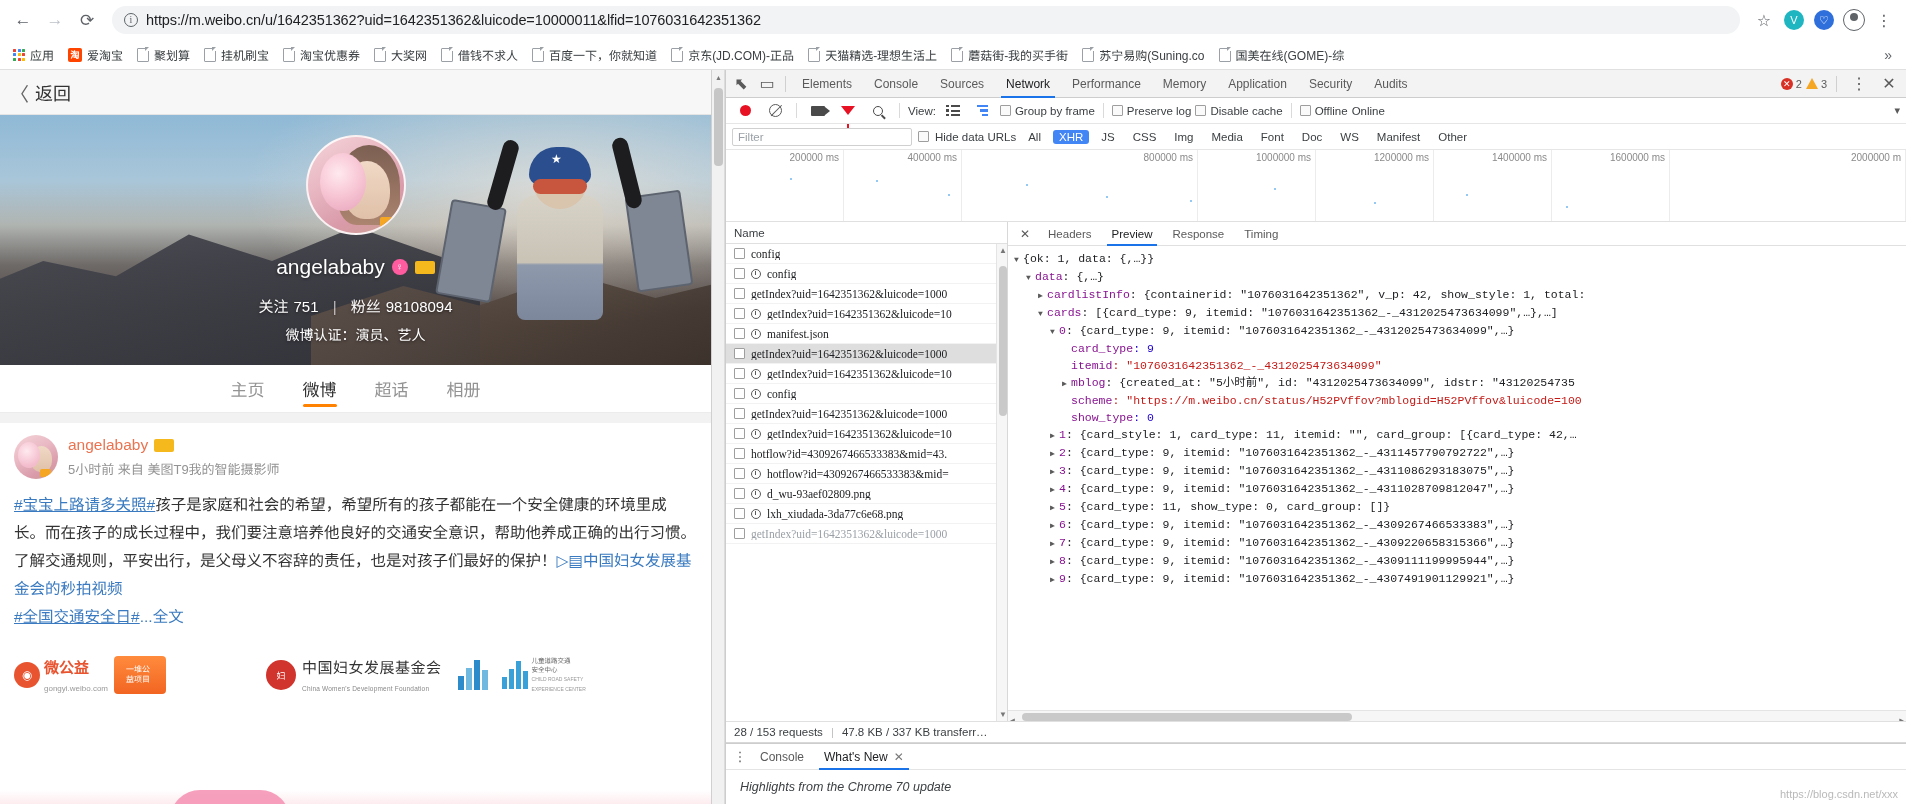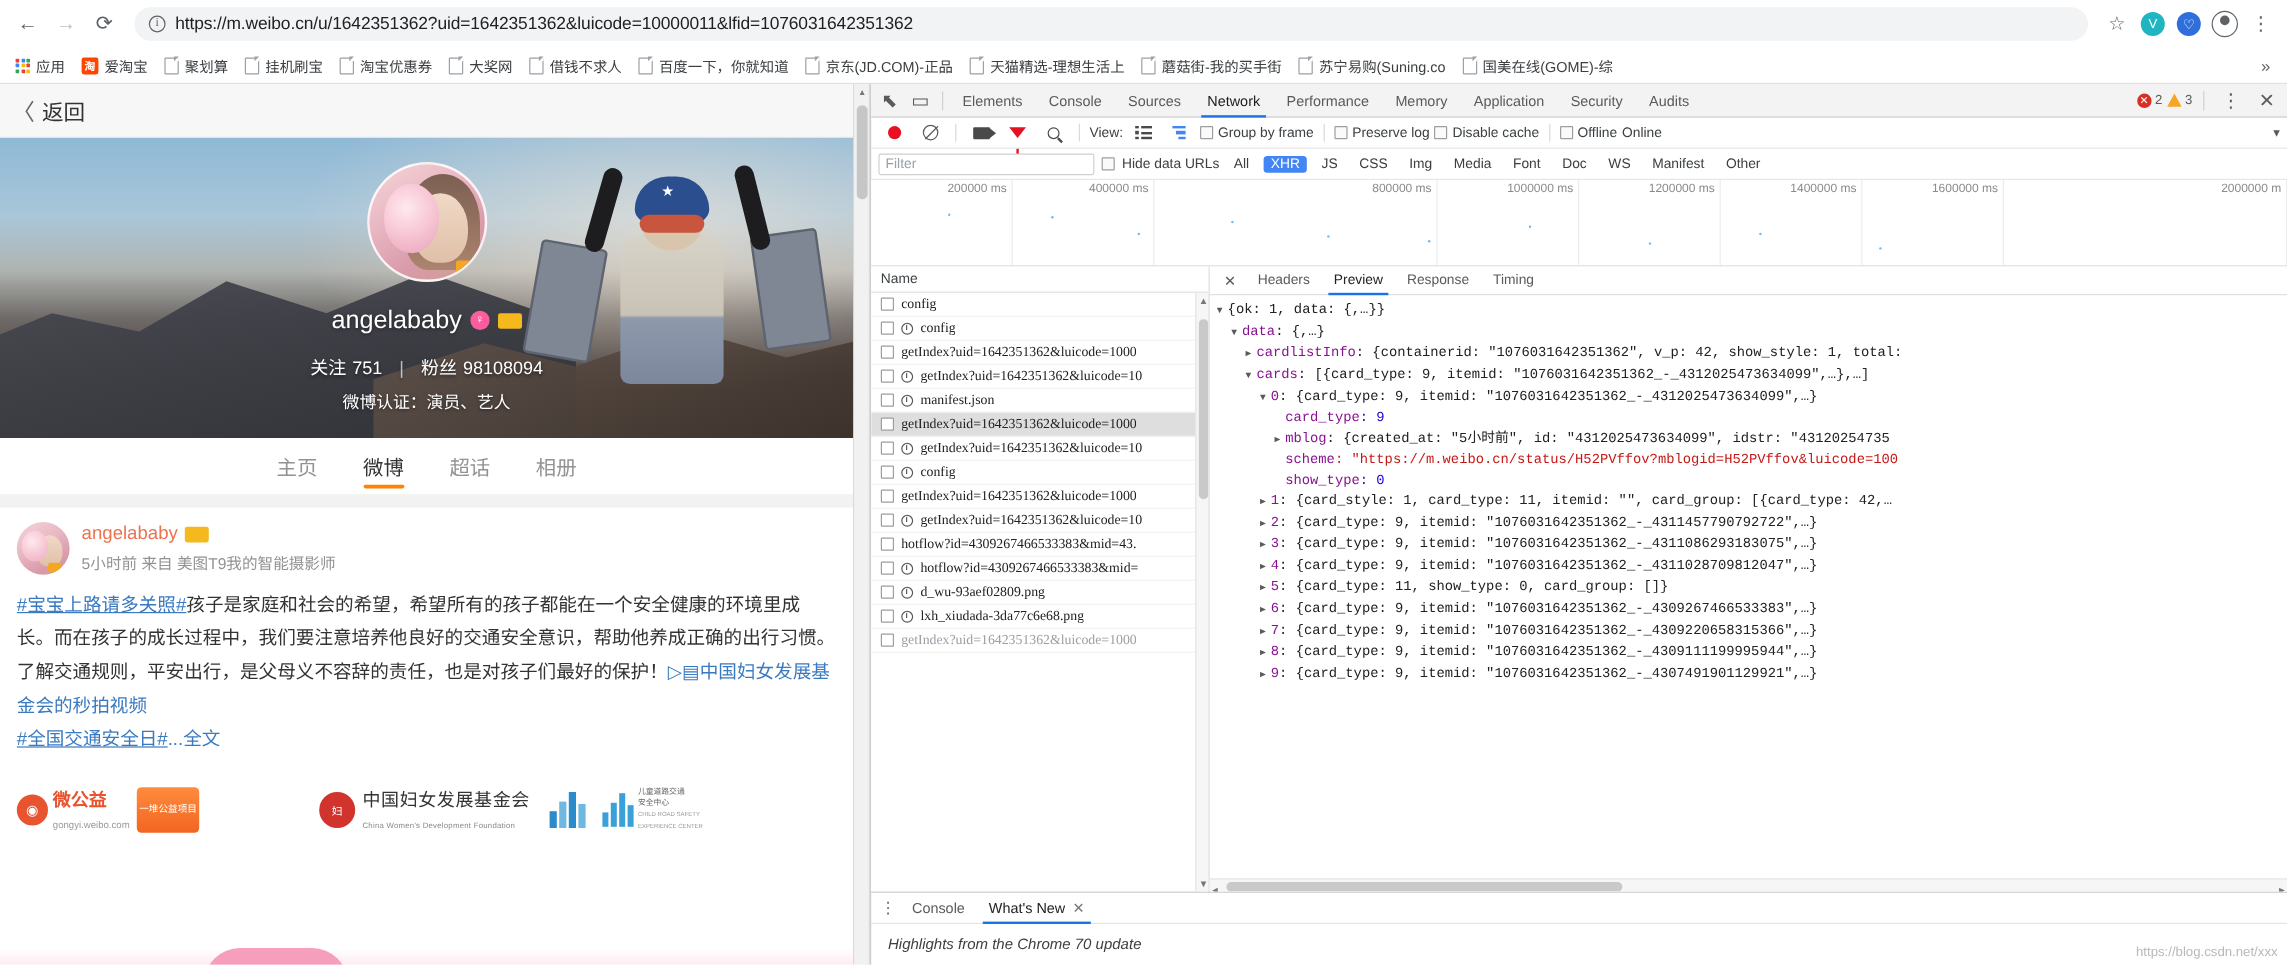--- a/index.html
+++ b/index.html
@@ -255,21 +255,21 @@
   .lg-circle {
     width: 26px; height: 26px; border-radius: 50%; background: #e8542f; color: #fff;
     font-size: 12px; display: flex; align-items: center; justify-content: center;
   }
   .lg-txt1 { font-size: 15px; color: #e8542f; font-weight: bold; }
   .lg-txt-sm { font-size: 8px; color: #999; }
   .logo-badge-orange {
     width: 52px; height: 38px; background: linear-gradient(#ff8b3d,#f26522);
     border-radius: 4px; color: #fff; font-size: 8px; text-align: left;
     display: flex; align-items: center; justify-content: center; line-height: 10px;
-    margin-left: 6px; padding: 2px;
+    margin-left: 6px; padding: 12px;
   }
   .logo-cwdf { display: flex; align-items: center; gap: 6px; margin-left: 100px; }
   .cwdf-mark {
     width: 30px; height: 30px; border-radius: 50%; background: #d0342c; color: #fff;
     font-size: 9px; display: flex; align-items: center; justify-content: center;
   }
   .cwdf-txt-cn { font-size: 15px; color: #333; letter-spacing: .5px; }
   .cwdf-txt-en { font-size: 6.5px; color: #888; letter-spacing: .2px; }
   .logo-unicef {
     margin-left: 16px; display: flex; gap: 2px; align-items: flex-end;
@@ -967,20 +967,21 @@
             <span class="dtab">Timing</span>
           </div>
 
           <div class="json-view">
             <div class="jrow"><span class="tri">▼</span><span class="k-plain">{ok: 1, data: {,…}}</span></div>
             <div class="jrow indent1"><span class="tri">▼</span><span class="k-prop">data</span><span class="k-plain">: {,…}</span></div>
             <div class="jrow indent2"><span class="tri">▶</span><span class="k-prop">cardlistInfo</span><span class="k-plain">: {containerid: "1076031642351362", v_p: 42, show_style: 1, total:</span></div>
             <div class="jrow indent2"><span class="tri">▼</span><span class="k-prop">cards</span><span class="k-plain">: [{card_type: 9, itemid: "1076031642351362_-_4312025473634099",…},…]</span></div>
             <div class="jrow indent3"><span class="tri">▼</span><span class="k-prop">0</span><span class="k-plain">: {card_type: 9, itemid: "1076031642351362_-_4312025473634099",…}</span></div>
             <div class="jrow indent4"><span class="tri"></span><span class="k-prop">card_type</span><span class="k-num">: 9</span></div>
+            <div class="jrow indent4"><span class="tri"></span><span class="k-prop">itemid</span><span class="k-str">: "1076031642351362_-_4312025473634099"</span></div>
             <div class="jrow indent4"><span class="tri">▶</span><span class="k-prop">mblog</span><span class="k-plain">: {created_at: "5小时前", id: "4312025473634099", idstr: "43120254735</span></div>
             <div class="jrow indent4"><span class="tri"></span><span class="k-prop">scheme</span><span class="k-str">: "https://m.weibo.cn/status/H52PVffov?mblogid=H52PVffov&amp;luicode=100</span></div>
             <div class="jrow indent4"><span class="tri"></span><span class="k-prop">show_type</span><span class="k-num">: 0</span></div>
             <div class="jrow indent3"><span class="tri">▶</span><span class="k-prop">1</span><span class="k-plain">: {card_style: 1, card_type: 11, itemid: "", card_group: [{card_type: 42,…</span></div>
             <div class="jrow indent3"><span class="tri">▶</span><span class="k-prop">2</span><span class="k-plain">: {card_type: 9, itemid: "1076031642351362_-_4311457790792722",…}</span></div>
             <div class="jrow indent3"><span class="tri">▶</span><span class="k-prop">3</span><span class="k-plain">: {card_type: 9, itemid: "1076031642351362_-_4311086293183075",…}</span></div>
             <div class="jrow indent3"><span class="tri">▶</span><span class="k-prop">4</span><span class="k-plain">: {card_type: 9, itemid: "1076031642351362_-_4311028709812047",…}</span></div>
             <div class="jrow indent3"><span class="tri">▶</span><span class="k-prop">5</span><span class="k-plain">: {card_type: 11, show_type: 0, card_group: []}</span></div>
             <div class="jrow indent3"><span class="tri">▶</span><span class="k-prop">6</span><span class="k-plain">: {card_type: 9, itemid: "1076031642351362_-_4309267466533383",…}</span></div>
             <div class="jrow indent3"><span class="tri">▶</span><span class="k-prop">7</span><span class="k-plain">: {card_type: 9, itemid: "1076031642351362_-_4309220658315366",…}</span></div>
@@ -989,20 +990,25 @@
 
             <div class="json-hscroll">
               <span class="json-arrow-l">◀</span>
               <div class="json-hthumb"></div>
               <span class="json-arrow-r">▶</span>
             </div>
           </div>
         </div>
       </div>
 
+      <div class="dt-statusbar">
+        <span>28 / 153 requests</span>
+        <span class="st-sep">|</span>
+        <span>47.8 KB / 337 KB transferr…</span>
+      </div>
 
       <div class="dt-drawer">
         <div class="drawer-tabs">
           <span class="drawer-kebab">⋮</span>
           <span class="drtab">
             <span>Console</span>
           </span>
           <span class="drtab active">
             <span>What's New</span>
             <span class="x">✕</span>

